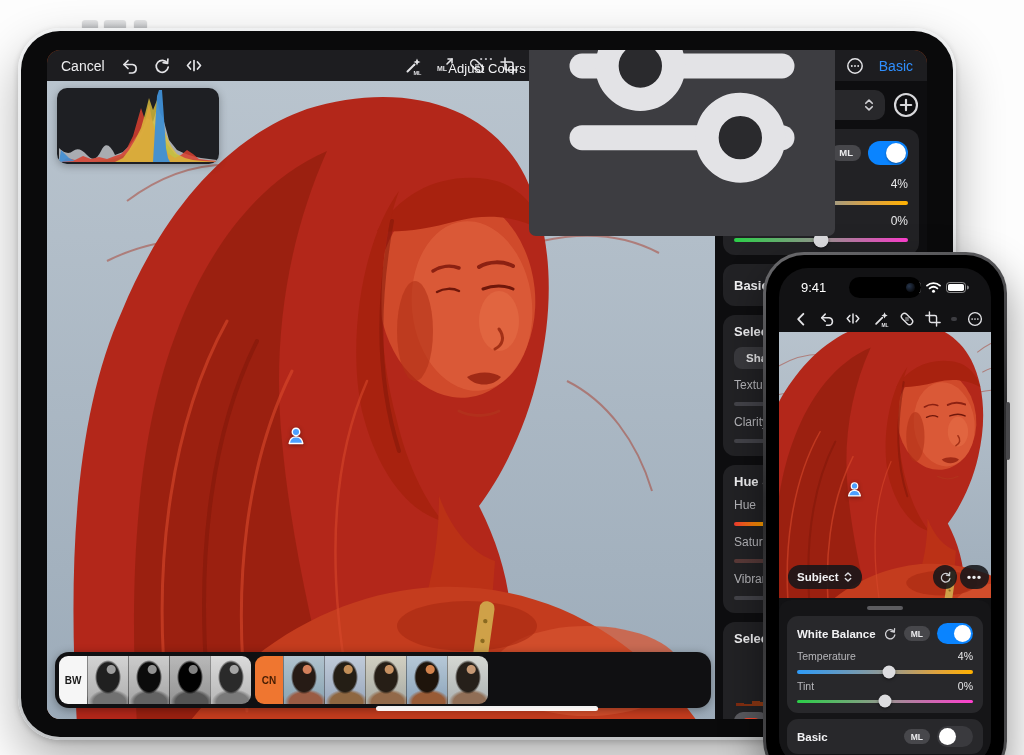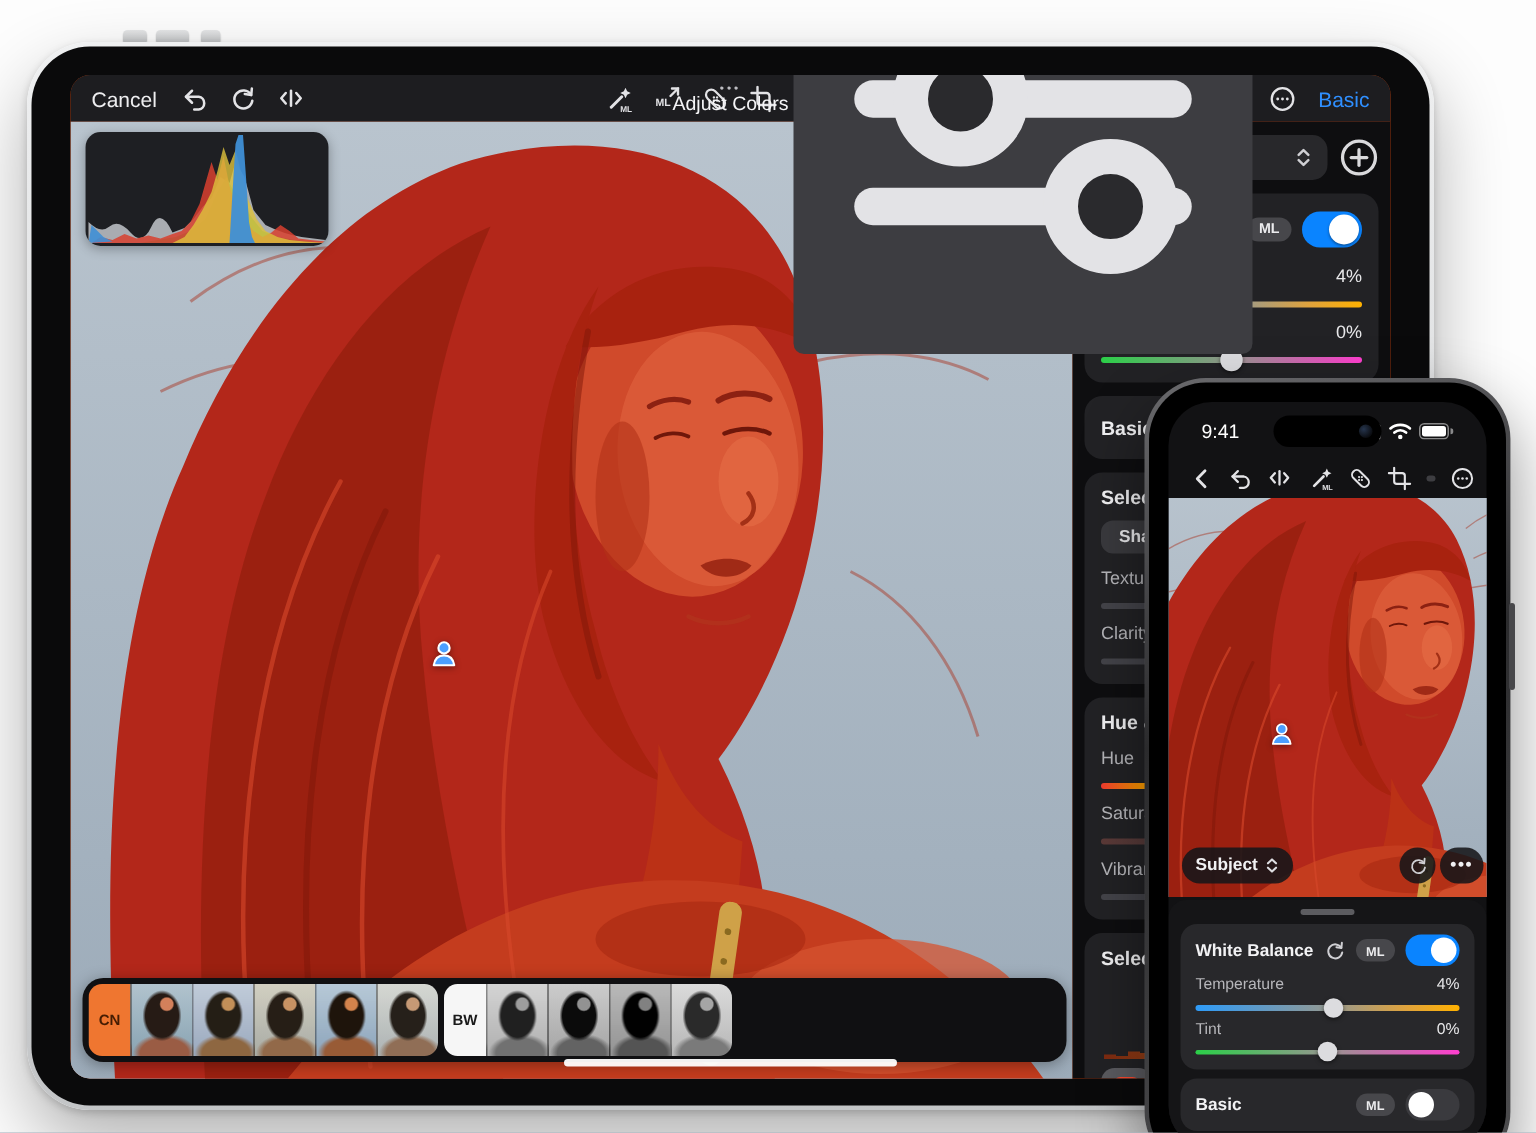--- a/index.html
+++ b/index.html
@@ -352,33 +352,33 @@
         </div>
 
         <div class="pin" style="left:238px;top:344px">
           <svg viewBox="0 0 20 20" width="22" height="22">
               <use href="#personPin"></use>
             </svg>
         </div>
 
         <div class="strip">
           <div class="fg">
+            <div class="ftag bw">BW</div>
+            <div class="th t-bw1"></div>
+            <div class="th t-bw2"></div>
+            <div class="th t-bw3"></div>
+            <div class="th t-bw4"></div>
+          </div>
+          <div class="fg">
             <div class="ftag cn">CN</div>
             <div class="th t-cn1"></div>
             <div class="th t-cn2"></div>
             <div class="th t-cn3"></div>
             <div class="th t-cn4"></div>
             <div class="th t-cn5"></div>
-          </div>
-          <div class="fg">
-            <div class="ftag bw">BW</div>
-            <div class="th t-bw1"></div>
-            <div class="th t-bw2"></div>
-            <div class="th t-bw3"></div>
-            <div class="th t-bw4"></div>
           </div>
         </div>
       </div>
 
       <div class="panel">
         <div class="subject-row">
           <div class="subject-pill">
             <span>Subject</span>
             <svg class="icon13" viewBox="0 0 13 15" style="width:12px;height:14px;color:#cfcfd3">
                 <use href="#icoUpDown"></use>

